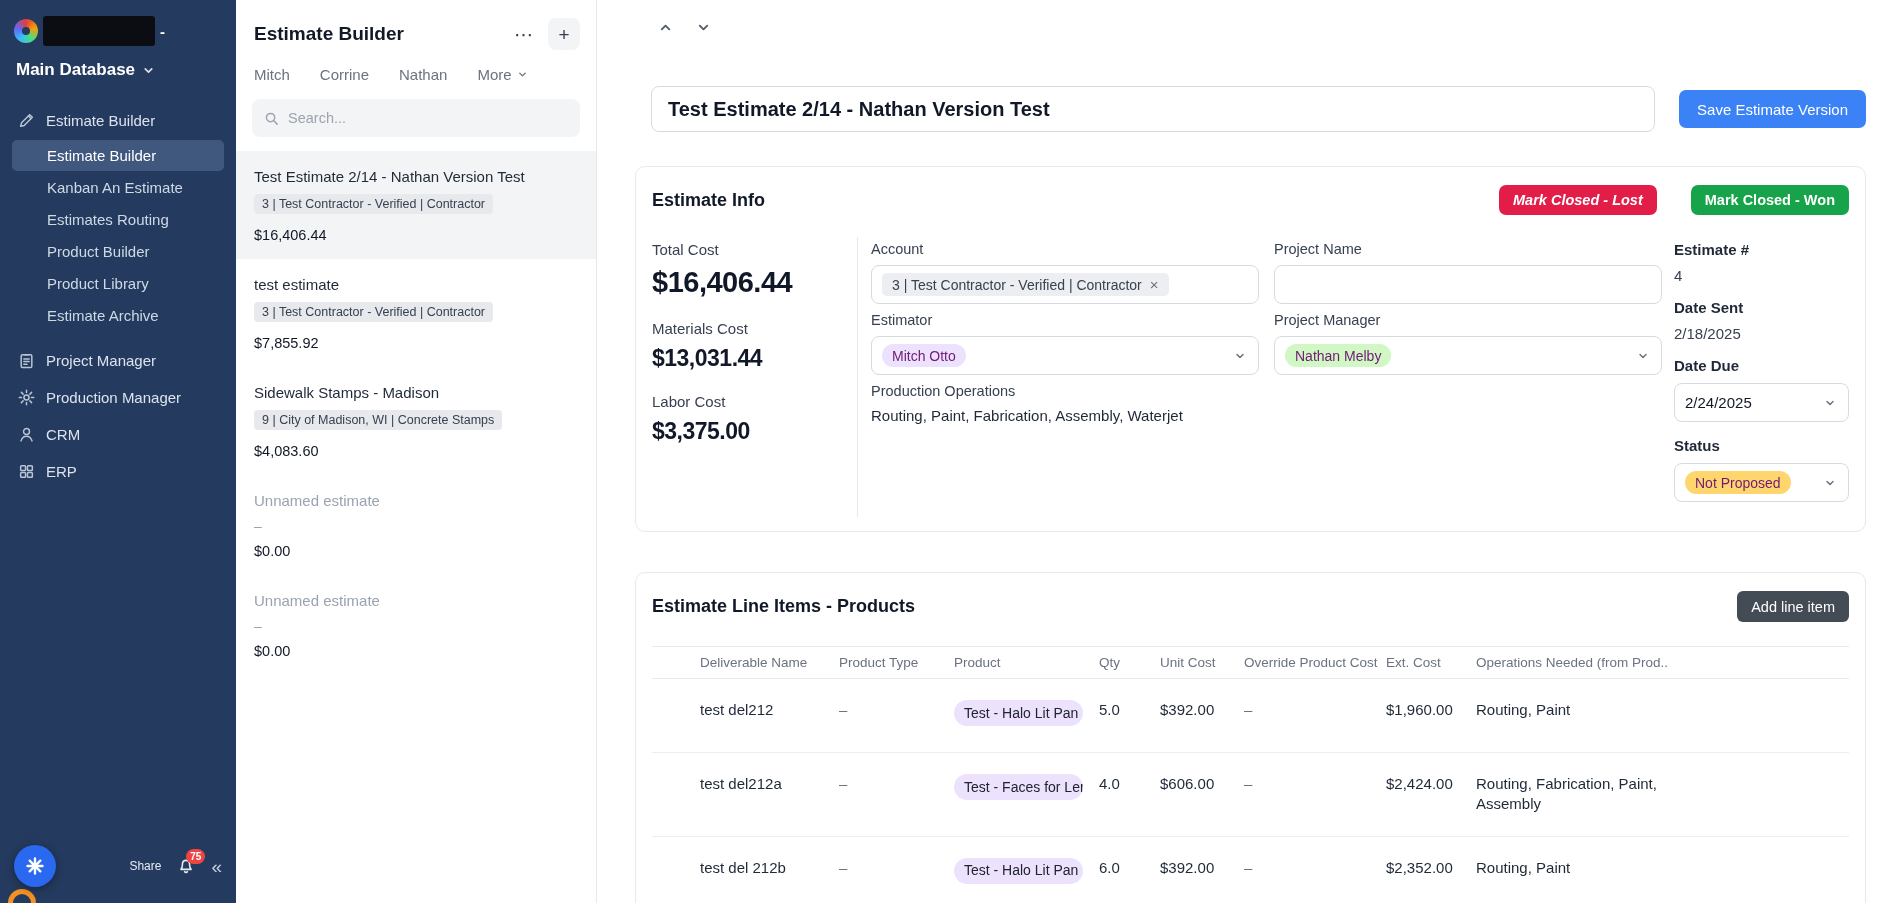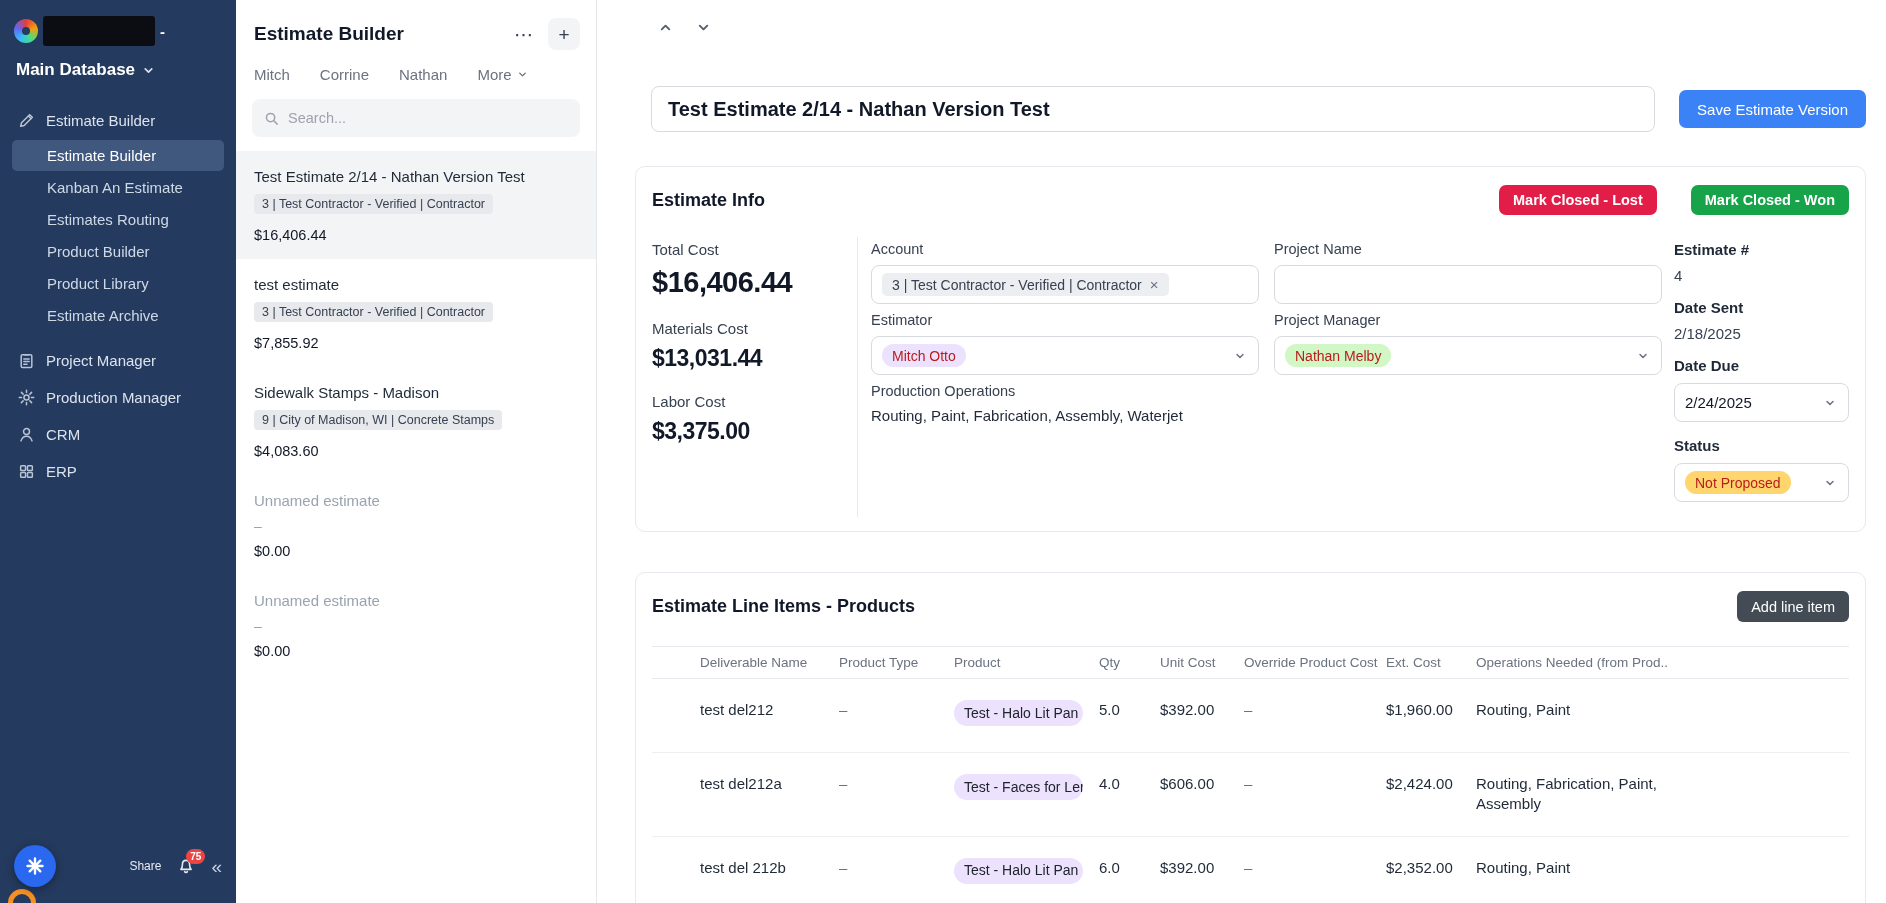--- a/index.html
+++ b/index.html
@@ -61,35 +61,35 @@
   .nav-btn { width:28px; height:26px; border:none; background:transparent; color:#52606d; display:flex; align-items:center; justify-content:center; cursor:pointer; border-radius:6px; }
   .title-row { display:flex; align-items:center; gap:24px; margin:46px 0 0 16px; }
   .title-input { flex:1; height:46px; border:1px solid #d7dbe0; border-radius:8px; padding:0 16px; font-size:20px; font-weight:700; color:#111827; font-family:inherit; outline:none; min-width:0; }
   .btn-save { height:38px; padding:0 18px; background:var(--accent,#3b82f6); color:#fff; border:none; border-radius:7px; font-size:15px; font-weight:400; cursor:pointer; white-space:nowrap; }
 
   .card { border:1px solid #e7e9ee; border-radius:10px; margin-top:34px; padding:18px 16px 14px; background:#fff; }
   .card-head { display:flex; align-items:center; justify-content:space-between; margin-bottom:22px; }
   .card-head h3 { font-size:18px; font-weight:700; color:#111827; }
   .head-btns { display:flex; gap:34px; }
   .pill-btn { color:#fff; border:none; border-radius:7px; height:30px; padding:0 14px; font-size:14.5px; font-weight:600; cursor:pointer; white-space:nowrap; }
-  .btn-lost { background:var(--lost,#e11d48); }
+  .btn-lost { background:var(--lost,#e11d48);font-style:italic; }
   .btn-won { background:var(--won,#16a34a); }
 
   .info-body { display:flex; }
   .costs { width:206px; flex-shrink:0; border-right:1px solid #e7e9ee; padding:4px 16px 0 0; }
   .cost-label { font-size:15px; color:#374151; font-weight:500; }
   .cost-value { font-size:29px; font-weight:800; color:#111827; margin:8px 0 21px; letter-spacing:-0.5px; }
   .cost-value.small { font-size:23px; font-weight:700; }
 
   .form-grid { flex:1; display:grid; grid-template-columns:388px 388px; column-gap:15px; row-gap:8px; padding:4px 0 0 13px; align-content:start; min-width:0; }
   .field label { display:block; font-size:14.5px; color:#374151; margin-bottom:8px; }
   .input-box { height:39px; border:1px solid #d7dbe0; border-radius:8px; display:flex; align-items:center; padding:0 10px; gap:8px; background:#fff; overflow:hidden; }
   .select-box { height:39px; border:1px solid #d7dbe0; border-radius:8px; display:flex; align-items:center; justify-content:space-between; padding:0 12px 0 10px; background:#fff; cursor:pointer; }
   .plain-input { border:none; outline:none; flex:1; font-size:15px; font-family:inherit; height:100%; }
-  .chip { display:inline-flex; align-items:center; font-size:14px; padding:3.5px 10px; border-radius:999px; color:#b91c1c; white-space:nowrap; max-width:100%; overflow:hidden; }
+  .chip { display:inline-flex; align-items:center; font-size:14px; padding:3.5px 10px; border-radius:999px; color:#701a75; white-space:nowrap; max-width:100%; overflow:hidden; }
   .chip.gray { background:#eceef1; border-radius:5px; color:#374151; }
   .chip.purple { background:var(--chip-purple,#ede2fe); }
   .chip.green { background:var(--chip-green,#d1f7c4); }
   .chip.yellow { background:var(--chip-yellow,#ffd66e); }
   .chip-x { color:#6b7280; font-size:15px; margin-left:8px; cursor:pointer; line-height:1; }
   .sel-chevron { color:#6b7280; flex-shrink:0; }
   .prod-ops-text { font-size:15px; color:#1f2937; margin-top:2px; }
 
   .meta { width:175px; flex-shrink:0; margin-left:14px; padding-top:4px; }
   .meta-label { font-size:15px; font-weight:600; color:#1f2937; margin-bottom:9px; }

